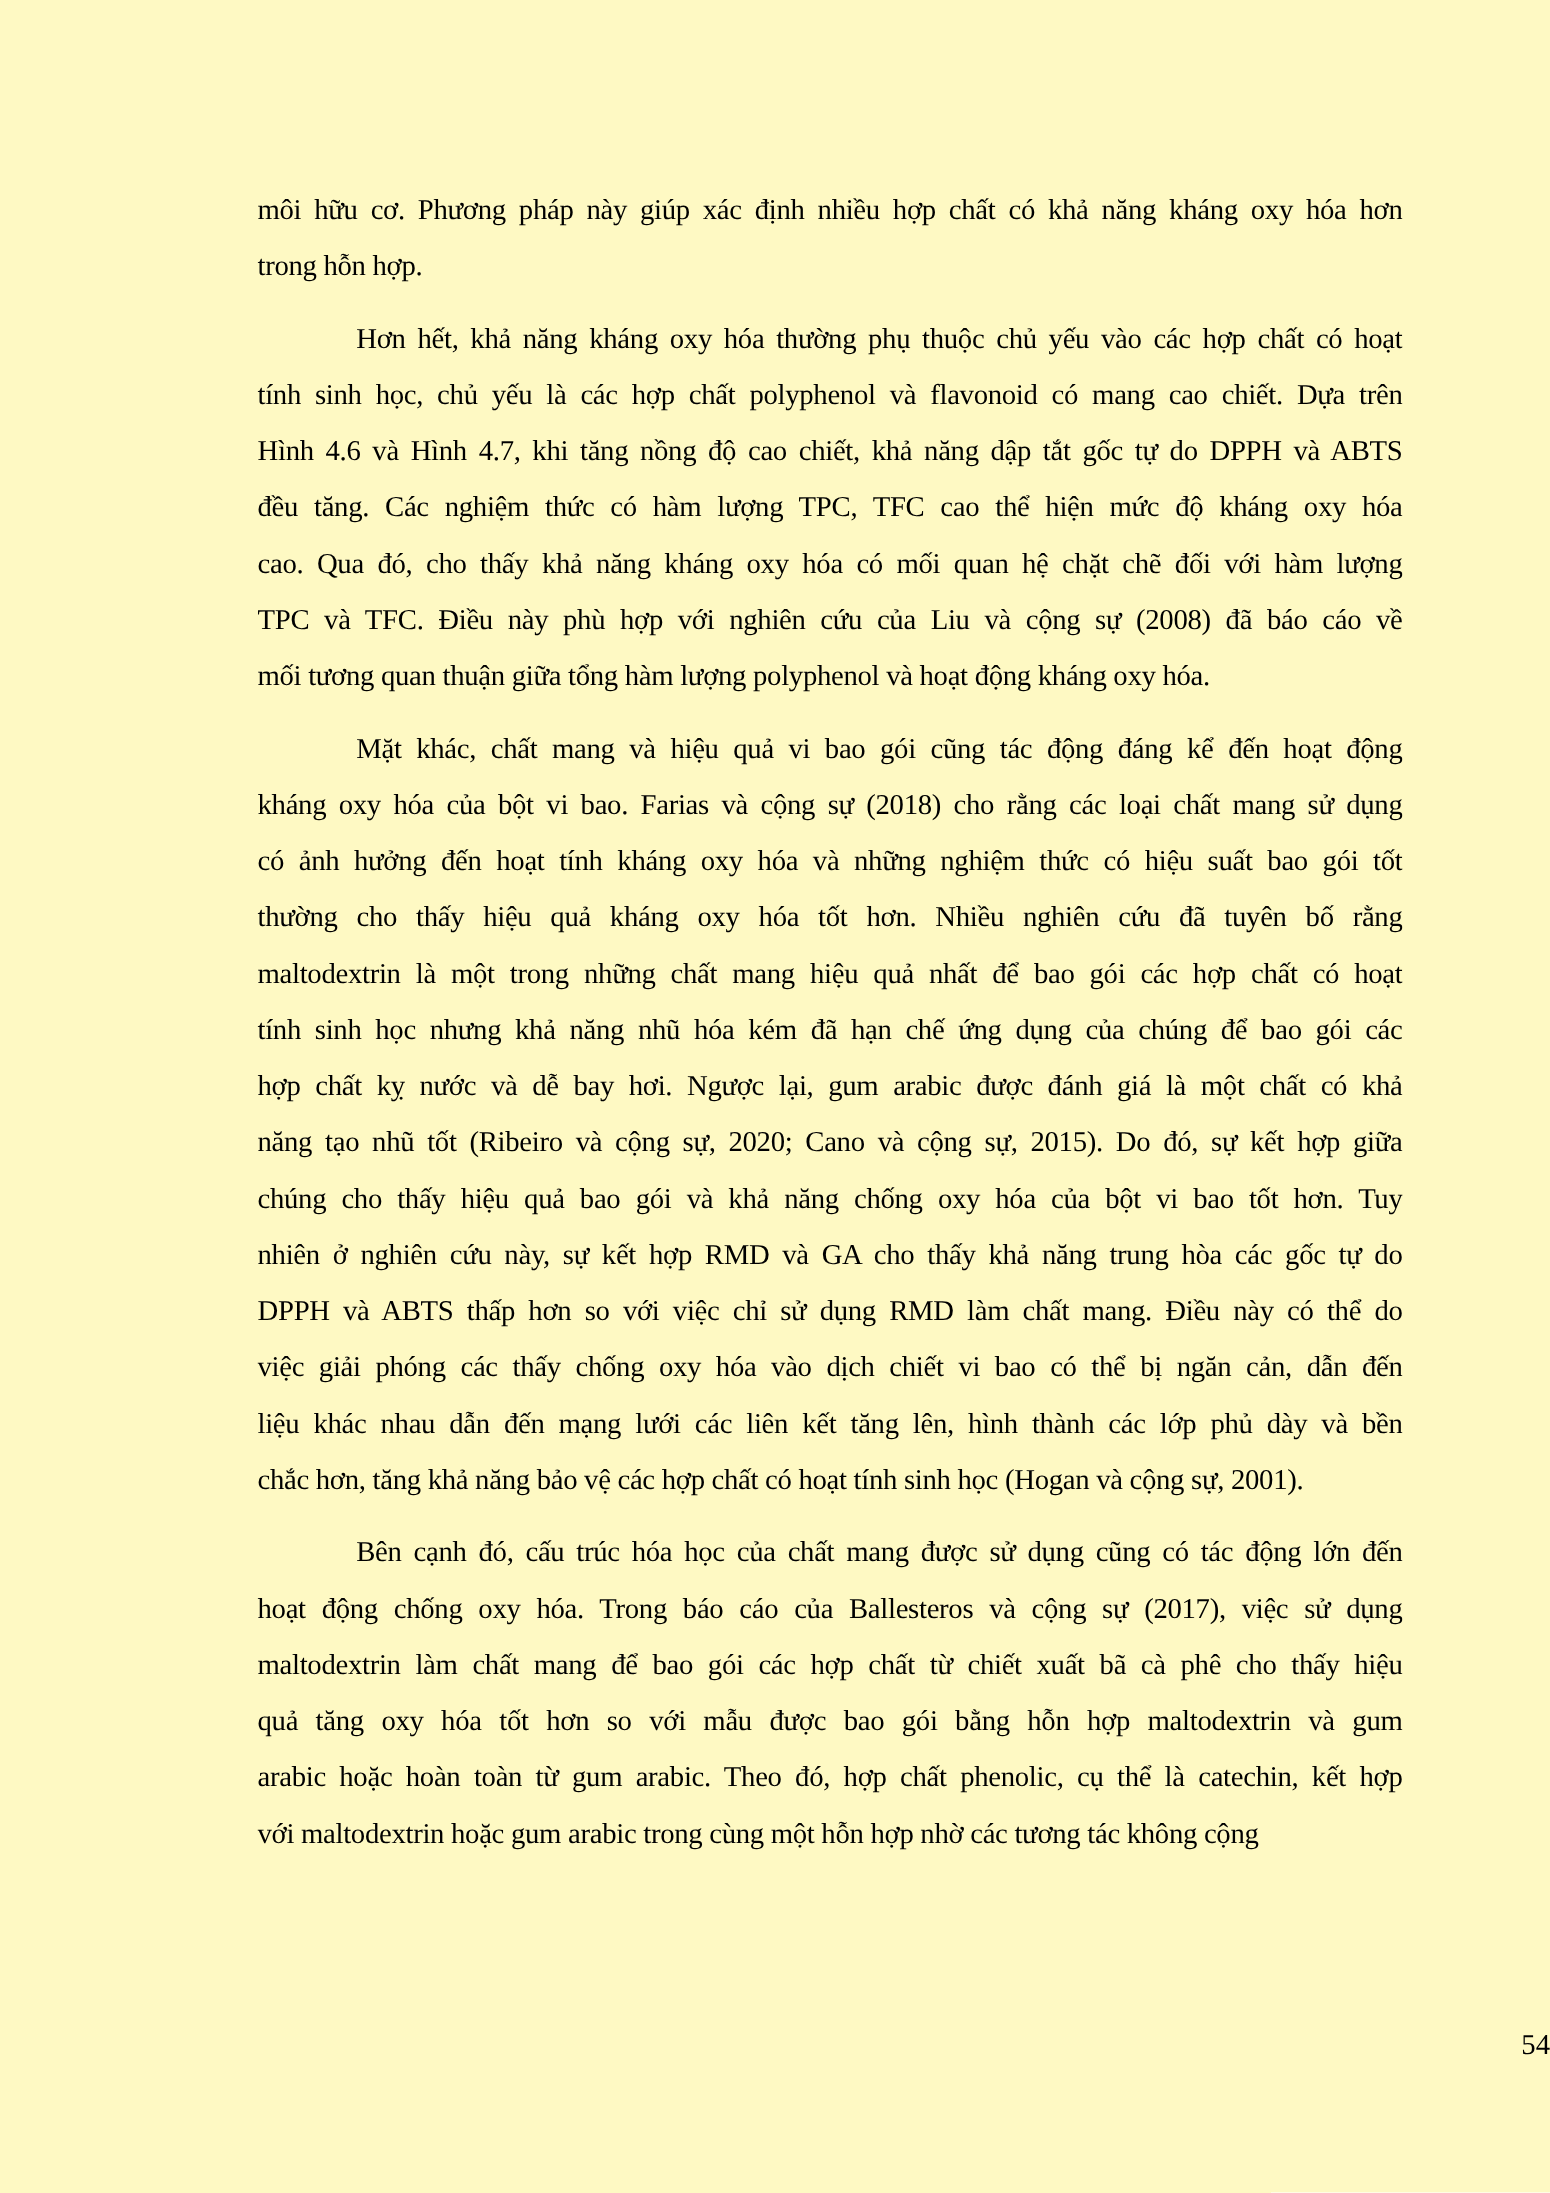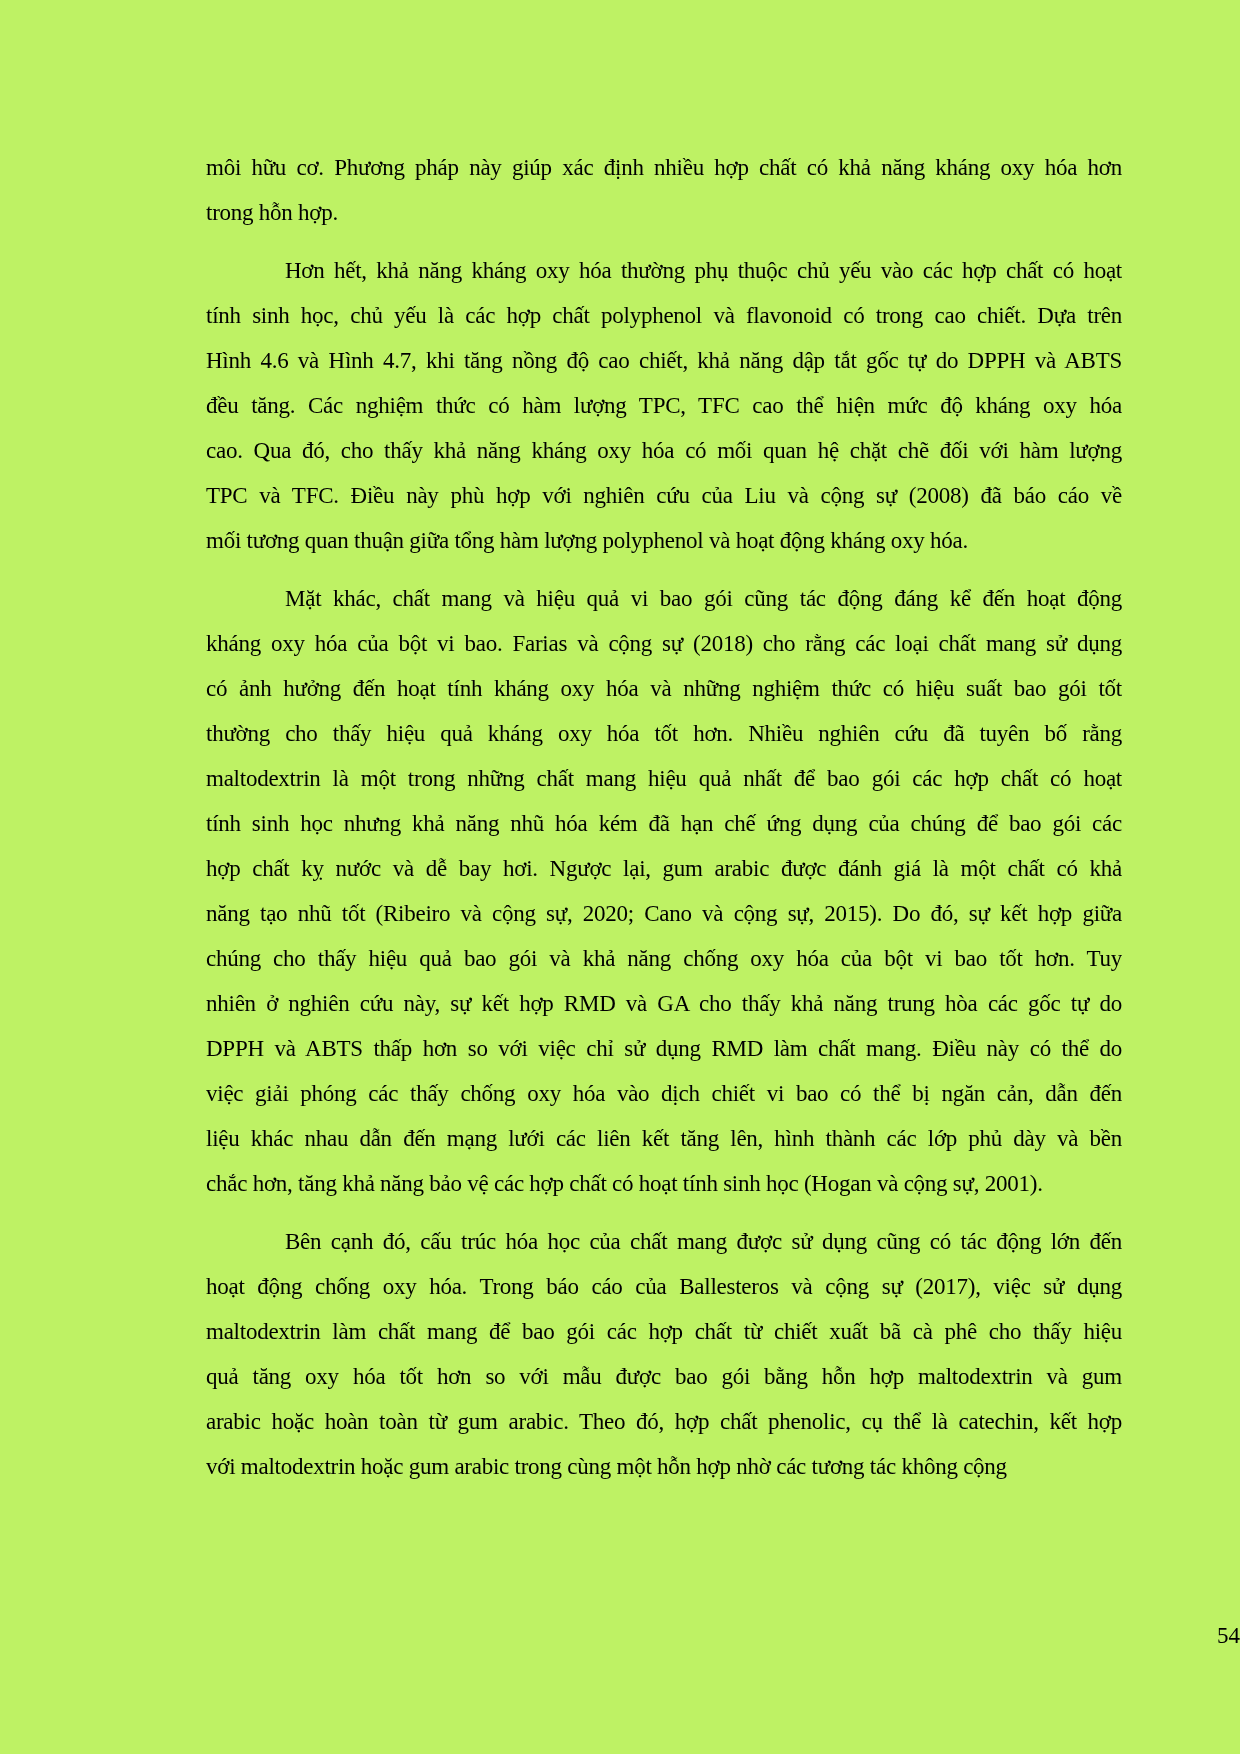--- a/index.html
+++ b/index.html
@@ -1,20 +1,20 @@
 <!DOCTYPE html>
 <html><head>
 <meta charset="utf-8">
 <style>
   html, body { margin: 0; padding: 0; background: #ffffff; }
   .page {
     position: relative;
     width: 1240px;
     height: 1754px;
-    background: #bef264;
+    background: #fef9c3;
     overflow: hidden;
     font-family: "Liberation Serif", "DejaVu Serif", serif;
     color: #000000;
   }
   .content {
     position: absolute;
     left: 206px;
     top: 145px;
     width: 916px;
     font-size: 23px;
@@ -45,21 +45,21 @@
 <body>
 
 <div class="page">
   <div class="content" id="body">
       <div class="para">
         <div class="line">môi hữu cơ. Phương pháp này giúp xác định nhiều hợp chất có khả năng kháng oxy hóa hơn</div>
         <div class="line last">trong hỗn hợp.</div>
       </div>
       <div class="para">
         <div class="line ind">Hơn hết, khả năng kháng oxy hóa thường phụ thuộc chủ yếu vào các hợp chất có hoạt</div>
-        <div class="line">tính sinh học, chủ yếu là các hợp chất polyphenol và flavonoid có trong cao chiết. Dựa trên</div>
+        <div class="line">tính sinh học, chủ yếu là các hợp chất polyphenol và flavonoid có mang cao chiết. Dựa trên</div>
         <div class="line">Hình 4.6 và Hình 4.7, khi tăng nồng độ cao chiết, khả năng dập tắt gốc tự do DPPH và ABTS</div>
         <div class="line">đều tăng. Các nghiệm thức có hàm lượng TPC, TFC cao thể hiện mức độ kháng oxy hóa</div>
         <div class="line">cao. Qua đó, cho thấy khả năng kháng oxy hóa có mối quan hệ chặt chẽ đối với hàm lượng</div>
         <div class="line">TPC và TFC. Điều này phù hợp với nghiên cứu của Liu và cộng sự (2008) đã báo cáo về</div>
         <div class="line last">mối tương quan thuận giữa tổng hàm lượng polyphenol và hoạt động kháng oxy hóa.</div>
       </div>
       <div class="para">
         <div class="line ind">Mặt khác, chất mang và hiệu quả vi bao gói cũng tác động đáng kể đến hoạt động</div>
         <div class="line">kháng oxy hóa của bột vi bao. Farias và cộng sự (2018) cho rằng các loại chất mang sử dụng</div>
         <div class="line">có ảnh hưởng đến hoạt tính kháng oxy hóa và những nghiệm thức có hiệu suất bao gói tốt</div>

